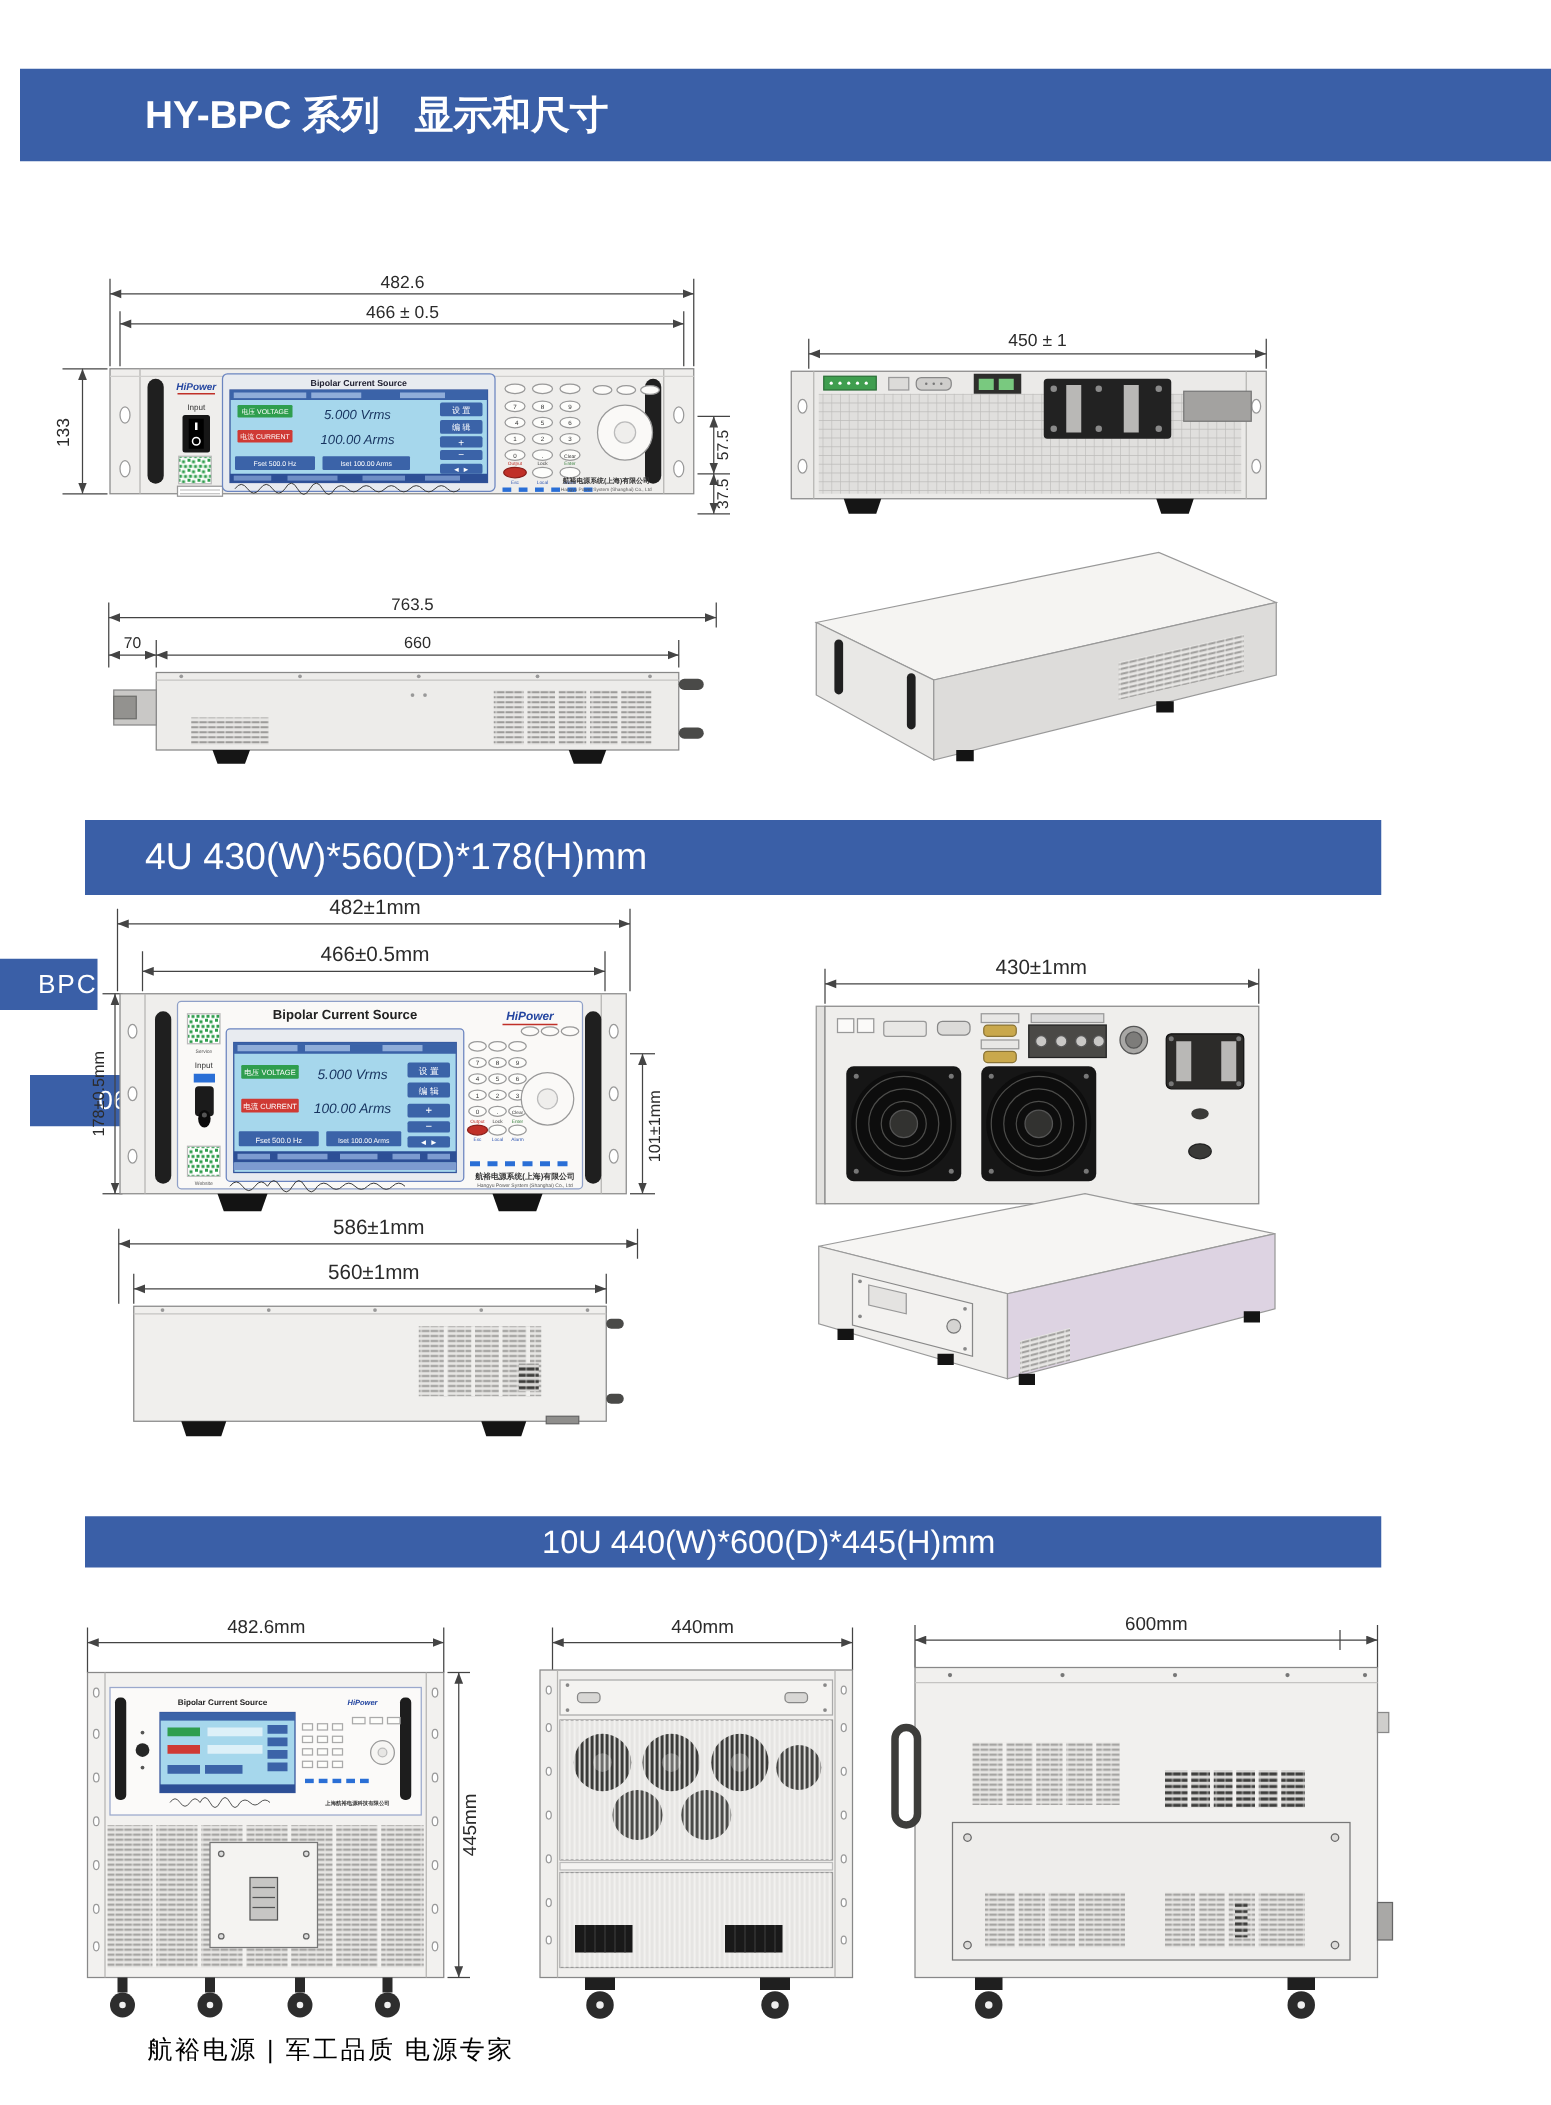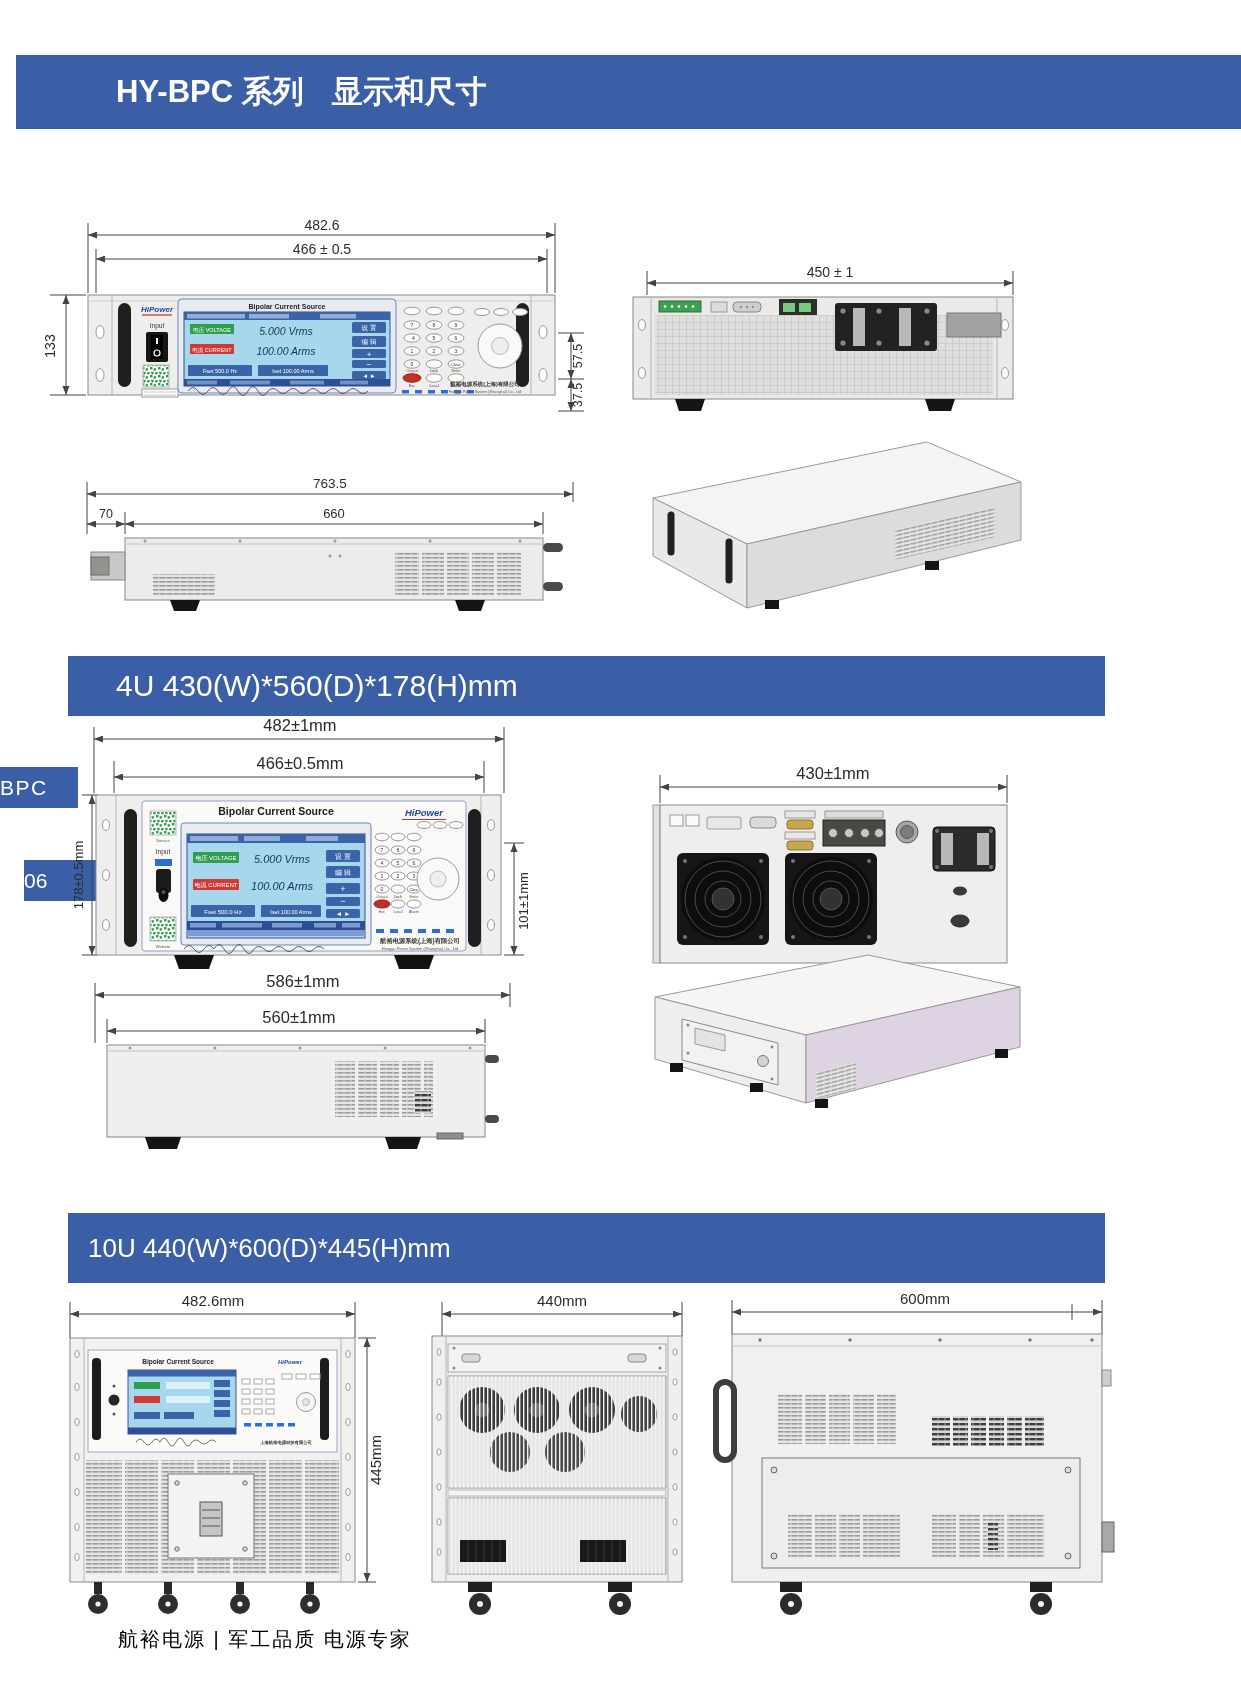--- a/index.html
+++ b/index.html
@@ -6,24 +6,24 @@
   #page{position:relative;width:1241px;height:1684px;background:#fff;overflow:hidden;
         font-family:"Liberation Sans",sans-serif;}
   .hdr{position:absolute;left:16px;top:55px;width:1241px;height:74px;background:#3a5fa7;color:#fff;
        display:flex;align-items:center;padding-left:100px;box-sizing:border-box;
        font-weight:bold;font-size:31px;}
   .hdr .t2{margin-left:28px;}
   .bar{position:absolute;left:68px;width:1037px;background:#3a5fa7;color:#fff;
        display:flex;align-items:center;box-sizing:border-box;}
   #bar3u{top:147px;height:45px;font-size:21px;padding-left:24px;}
   #bar4u{top:656px;height:60px;font-size:30px;padding-left:48px;}
-  #bar10u{top:1213px;height:70px;font-size:26px;padding-left:20px;}
+  #bar10u{top:1213px;height:41px;font-size:26px;padding-left:57px;justify-content:center;}
   .unit-gap{margin-left:30px;}
   .tab{position:absolute;left:0;width:78px;height:41px;background:#3a5fa7;color:#fff;
-       display:flex;align-items:center;justify-content:flex-start;font-size:21px;}
+       display:flex;align-items:center;justify-content:flex-end;font-size:21px;}
   #tabBPC{top:767px;letter-spacing:1.5px;}
   #tab06{top:860px;margin-left:24px;}
   .drw{position:absolute;}
   .ftr{position:absolute;left:118px;top:1626px;font-size:20px;color:#000000;letter-spacing:2px;}
   svg{overflow:visible;}
   svg text{font-family:"Liberation Sans",sans-serif;}
   .dl{fill:#2b2b2b;}
   .diml{stroke:#444;stroke-width:1;}
   .tick{stroke:#444;stroke-width:1;}
 </style>

